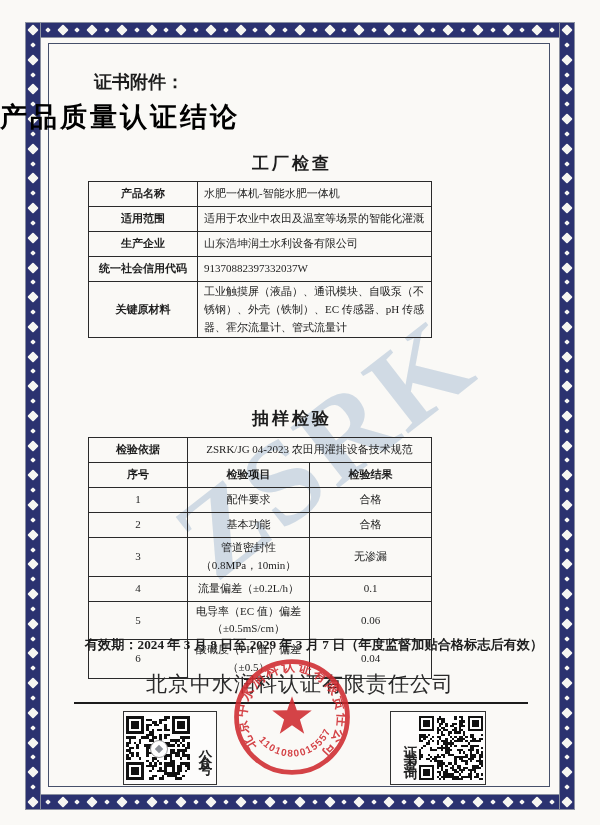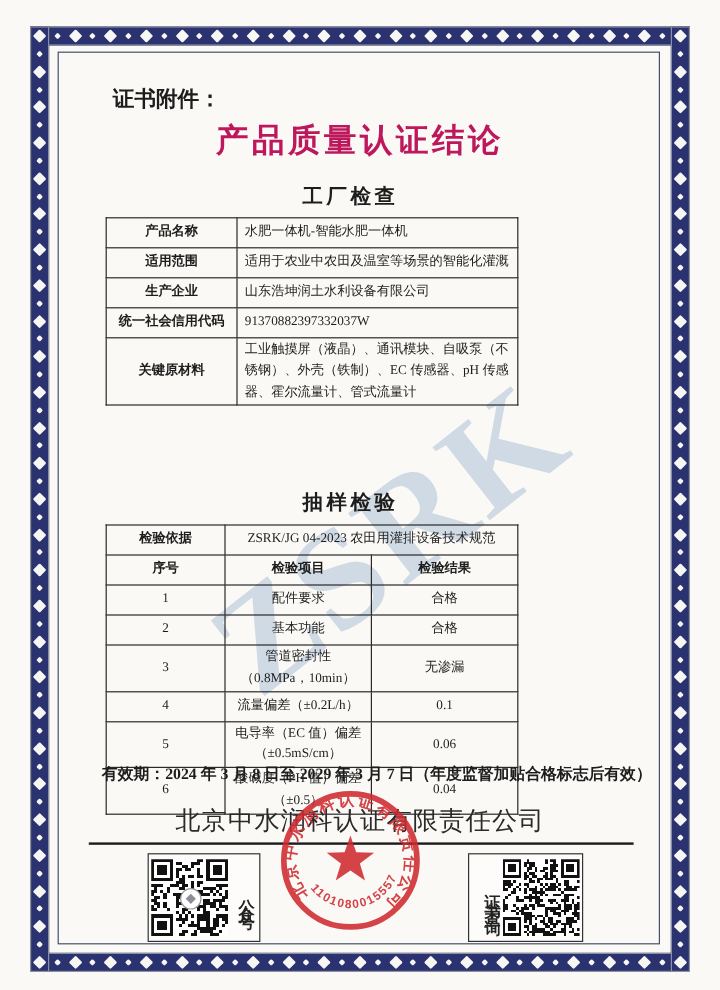--- a/index.html
+++ b/index.html
@@ -26,23 +26,23 @@
   
   .watermark{
     position:absolute;left:95px;top:390px;width:460px;text-align:center;
     font-size:118px;font-weight:bold;letter-spacing:4px;
     color:rgba(150,177,203,0.42);transform:rotate(-38deg);
     font-family:"Liberation Serif", serif;pointer-events:none;z-index:0;
     line-height:1;
   }
   
   .attachment{position:absolute;left:94px;top:70px;font-size:18px;font-weight:bold;z-index:1;}
-  .doc-title{position:absolute;left:0;right:0;top:99px;text-align:center;
+  .doc-title{position:absolute;left:0;right:0;top:99px;text-align:left;
              font-size:27px;font-weight:bold;letter-spacing:3px;z-index:1;
-             font-family:"Liberation Sans", sans-serif;color:#be185d;}
+             font-family:"Liberation Sans", sans-serif;color:#000000;}
   .sec-title{position:absolute;left:0;right:16px;text-align:center;font-size:17px;
              font-weight:bold;letter-spacing:3px;z-index:1;}
   #sec1{top:152px;}
   #sec2{top:407px;}
   
   table{border-collapse:collapse;table-layout:fixed;z-index:1;position:absolute;
         left:88px;width:344px;font-size:11px;background:transparent;}
   td{border:1.3px solid #2a2a2a;padding:1px 6px;line-height:1.62;vertical-align:middle;}
   #factory-table{top:181px;}
   #factory-table td.lbl{width:104px;text-align:center;font-weight:bold;padding:1px 2px;}

